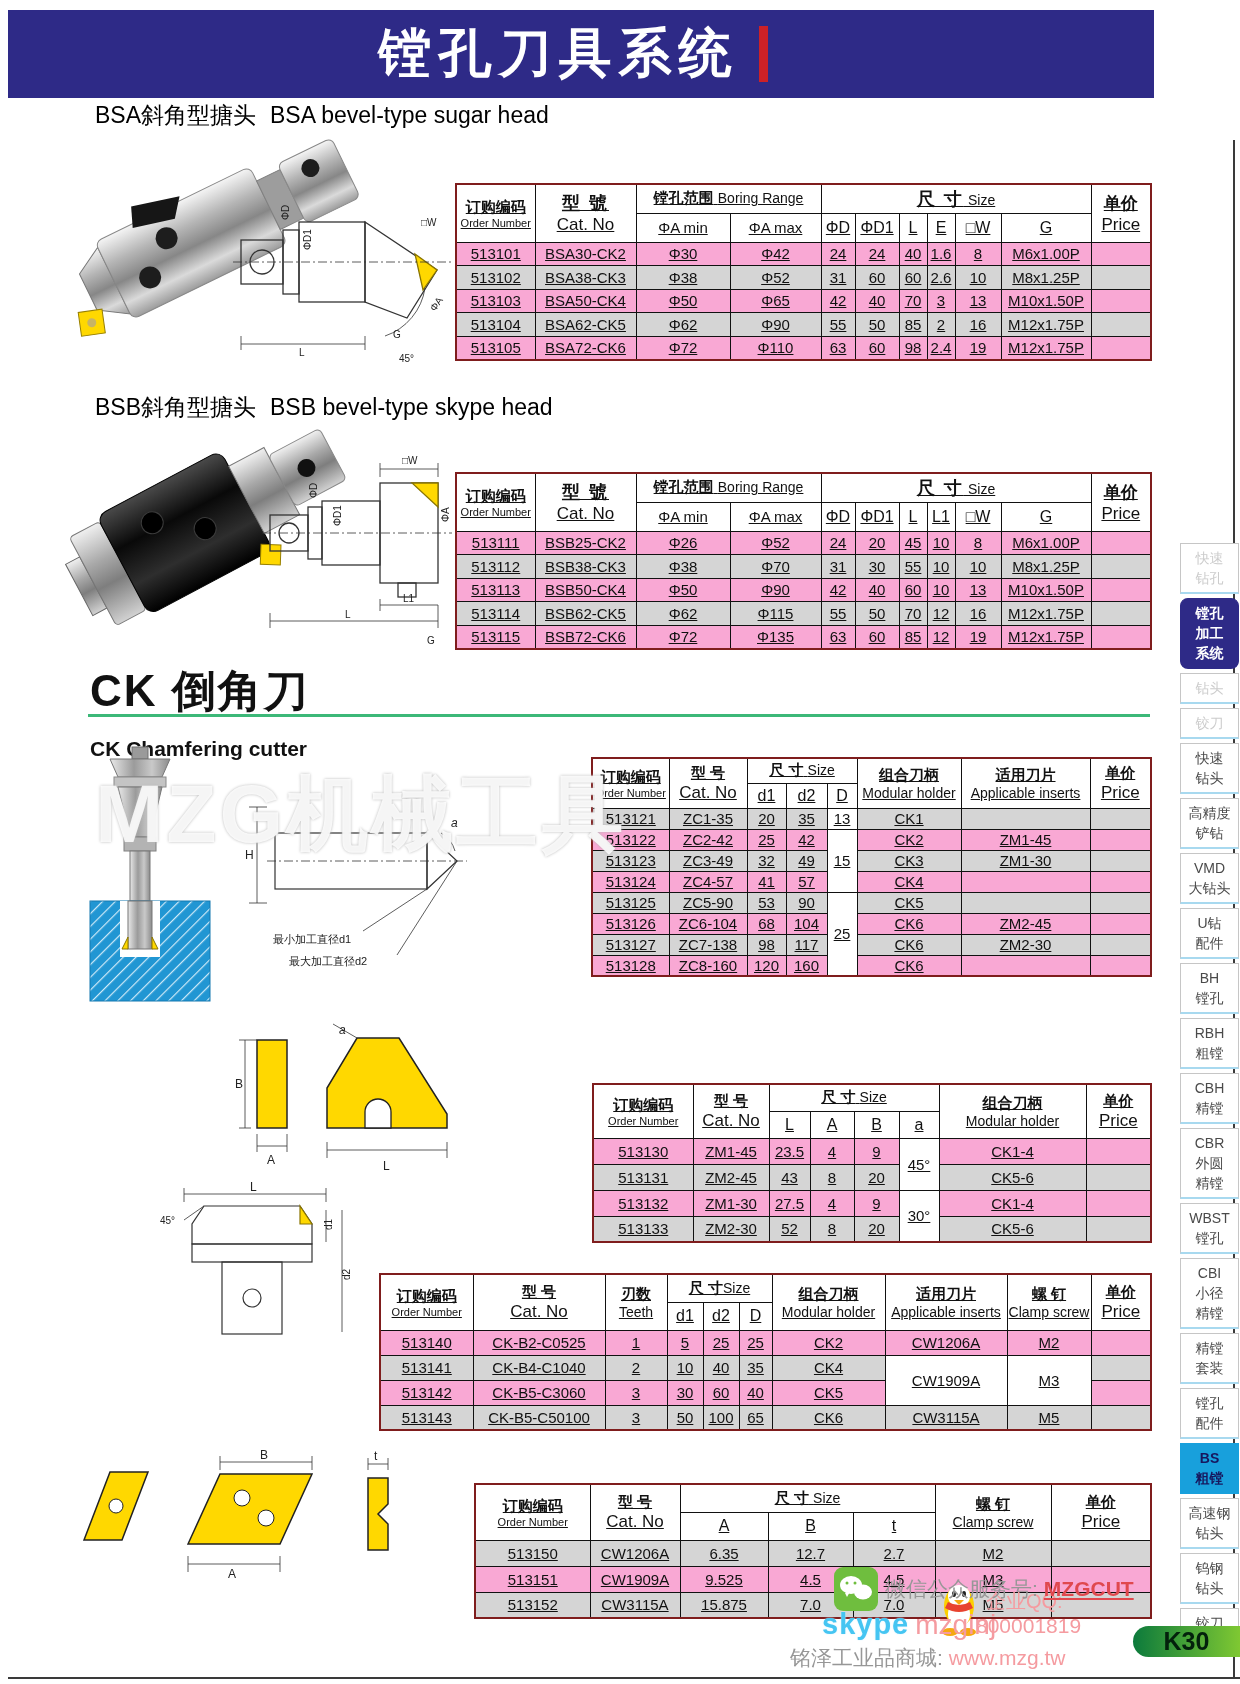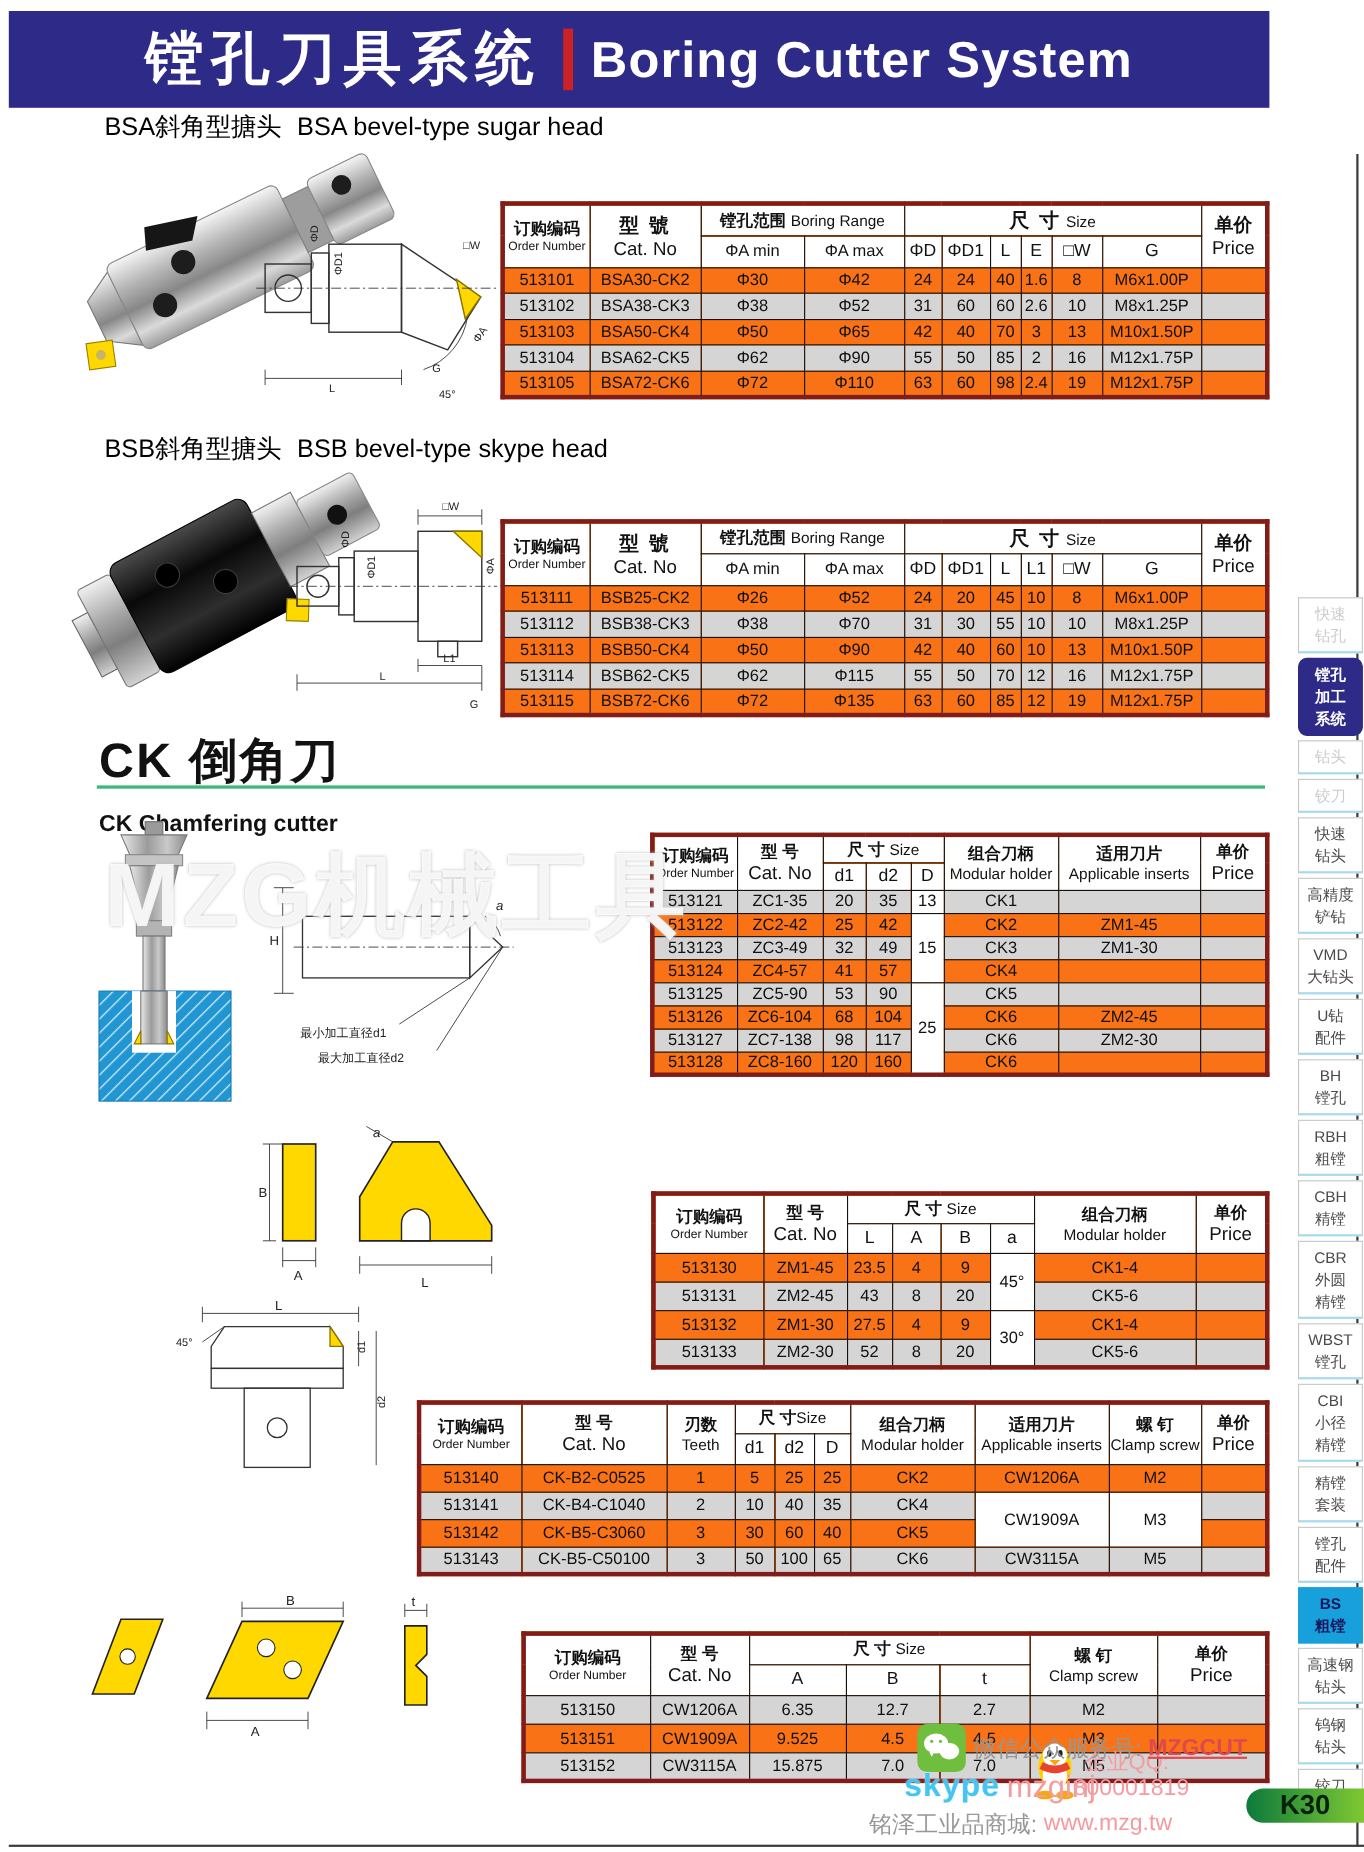--- a/index.html
+++ b/index.html
@@ -11,21 +11,21 @@
 .hdr .zh{font-size:53px;font-weight:bold;color:#fff;letter-spacing:7px;}
 .hdr .bar{width:9px;height:56px;background:#cc2127;margin:0 16px 0 20px;}
 .hdr .en{font-size:46px;font-weight:bold;color:#fff;letter-spacing:1px;}
 
 .sect{font-size:23px;font-weight:normal;color:#000;white-space:nowrap;}
 .sect .sp{margin-left:14px;}
 .cktitle{font-size:44px;font-weight:bold;letter-spacing:2px;}
 .greenline{background:#3cb878;height:3px;}
 .cksub{font-size:21px;font-weight:bold;}
 
-table.cat{border-collapse:collapse;table-layout:fixed;background:#f97316;font-size:15px;border:4px solid #7f1d1d;}
+table.cat{border-collapse:collapse;table-layout:fixed;background:#f9a8d4;font-size:15px;border:2px solid #7f1d1d;text-decoration:underline;}
 table.cat th,table.cat td{border:1px solid #111;text-align:center;vertical-align:middle;padding:0;overflow:hidden;white-space:nowrap;}
 table.cat thead th{font-weight:normal;background:#fff;}
 .hz{font-weight:bold;font-size:15px;}
 .hzb{font-weight:bold;font-size:18px;letter-spacing:2px;}
 .he{font-size:11px;}
 .hm{font-size:14px;}
 .hp{font-size:17px;}
 .colh{font-weight:bold;font-size:16px;}
 .colr{font-size:15px;}
 tr.shade td{background:#d5d5d5;}
@@ -56,21 +56,20 @@
 .ftr-row{display:flex;align-items:center;gap:6px;z-index:7;}
 </style>
 </head>
 <body>
 
 <div class="page">
 
   <div class="abs hdr">
     <span class="zh">镗孔刀具系统</span>
     <span class="bar"></span>
-    <span class="en">Boring Cutter System</span>
   </div>
 
   <div class="abs sect" style="left:95px;top:100px">
     <span>BSA斜角型搪头</span><span class="sp">BSA bevel-type sugar head</span>
   </div>
 
   <svg class="abs" style="left:55px;top:122px" width="400" height="255" viewBox="0 0 400 255">
     <defs>
       <linearGradient id="g1" x1="0" y1="0" x2="0" y2="1">
         <stop offset="0" stop-color="#f5f5f5"></stop>

